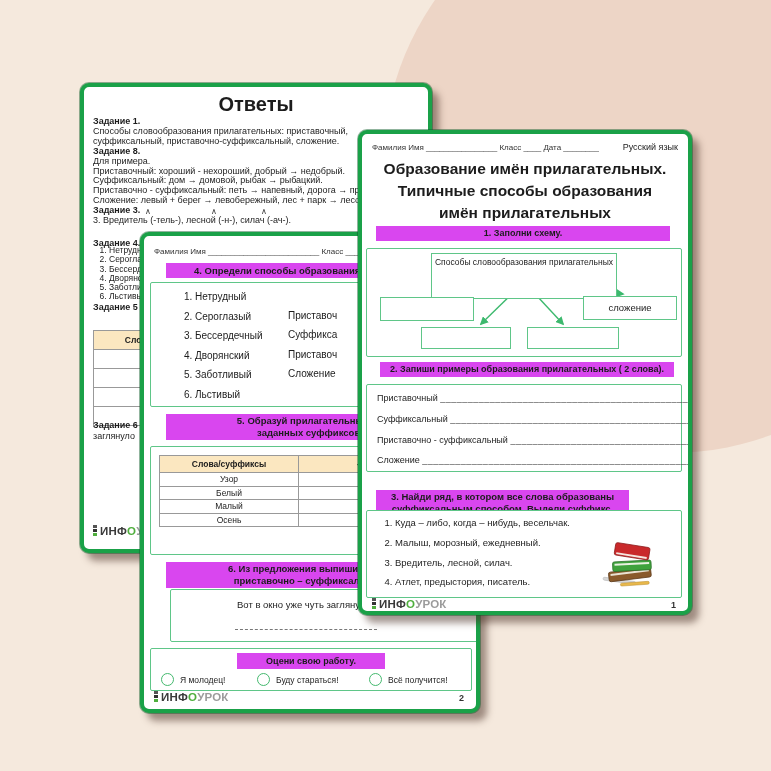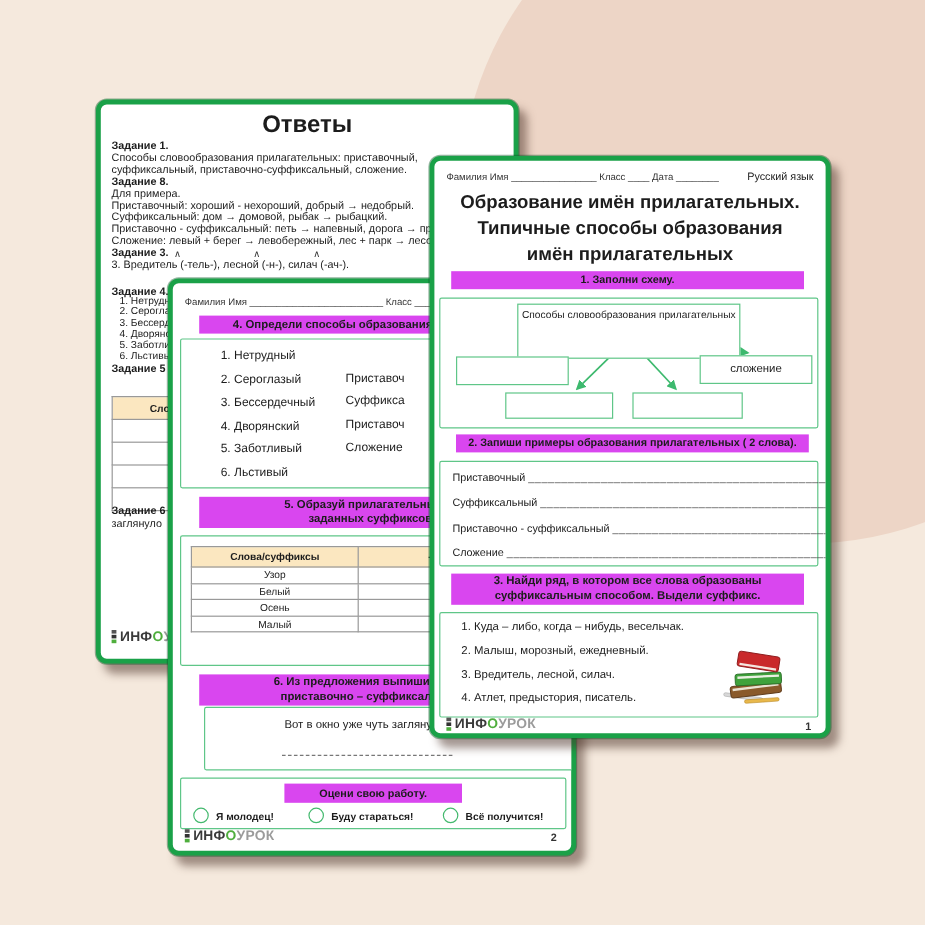--- a/index.html
+++ b/index.html
@@ -47,36 +47,36 @@
   .p2-tbox{left:6px;top:210px;width:320px;height:107px;}
   .p2-table{position:absolute;left:8px;top:8px;}
   .p2-table .thead{height:16px;}
   .p2-table td{height:12.5px;text-align:center;}
   .p2-bar6{left:22px;top:326px;width:288px;height:26px;}
   .p2-sbox{left:6px;top:353px;width:320px;height:51px;margin-left:20px;}
   .p2-sent{position:absolute;left:66px;top:9px;font-size:9.5px;white-space:nowrap;}
   .dash{position:absolute;left:64px;top:39px;width:142px;border-bottom:1px dashed #777;}
   .p2-rate{left:6px;top:412px;width:320px;height:41px;}
   .rate-bar{position:absolute;left:86px;top:4px;width:148px;height:16px;line-height:16px;font-size:9px;}
-  .rgroup{position:absolute;top:24px;display:flex;align-items:center;font-size:8.5px;white-space:nowrap;font-weight:bold;}
+  .rgroup{position:absolute;top:24px;display:flex;align-items:center;font-size:8.5px;white-space:nowrap;}
   .radio{width:11px;height:11px;border:1.5px solid #44b96e;border-radius:50%;margin-right:6px;background:#fff;}
   .pgnum{font-size:9px;font-weight:bold;color:#333;}
   
   .p3-name{left:10px;top:9px;font-size:8px;color:#333;white-space:nowrap;}
   .p3-subject{right:10px;top:8px;font-size:9px;}
   .p3-title{left:0;top:24px;width:100%;text-align:center;font-size:15.5px;font-weight:bold;line-height:22px;}
   .p3-bar{left:14px;top:92px;width:294px;height:15px;line-height:15px;font-size:9px;}
   .p3-scheme{left:4px;top:114px;width:314px;height:107px;}
   .sb{position:absolute;border:1px solid #5fc688;background:#fff;font-size:8.5px;text-align:center;}
   .scheme-arrows{position:absolute;left:0;top:0;width:314px;height:107px;}
   .p3-bar2{left:18px;top:228px;width:294px;height:15px;line-height:15px;font-size:9px;}
   .p3-box2{left:4px;top:250px;width:314px;height:86px;}
   .fl{position:absolute;left:10px;font-size:9px;white-space:nowrap;}
   .fl .u{color:#444;letter-spacing:.5px;}
-  .p3-bar3{left:14px;top:344px;width:294px;height:26px;}
+  .p3-bar3{left:14px;top:356px;width:253px;height:26px;}
   .p3-box3{left:4px;top:376px;width:314px;height:86px;}
   .p3-list{position:absolute;left:10px;top:6px;margin:0;padding-left:18px;font-size:9.5px;width:230px;}
   .p3-list li{height:19.8px;white-space:nowrap;}
   .books{position:absolute;right:22px;top:26px;}
 </style>
 </head>
 <body>
 
 <div class="stage">
   <div class="bg-circle"></div>
@@ -177,25 +177,25 @@
             </tr>
         <tr>
               <td>Узор</td>
               <td></td>
             </tr>
         <tr>
               <td>Белый</td>
               <td></td>
             </tr>
         <tr>
+              <td>Малый</td>
+              <td></td>
+            </tr>
+        <tr>
               <td>Осень</td>
-              <td></td>
-            </tr>
-        <tr>
-              <td>Малый</td>
               <td></td>
             </tr>
       </tbody>
         </table>
     </div>
     <div class="abs bar p2-bar6 bar2l">
       <div>6. Из предложения выпиши слово,</div>
       <div>приставочно – суффиксальным</div>
     </div>
     <div class="abs gbox p2-sbox">

